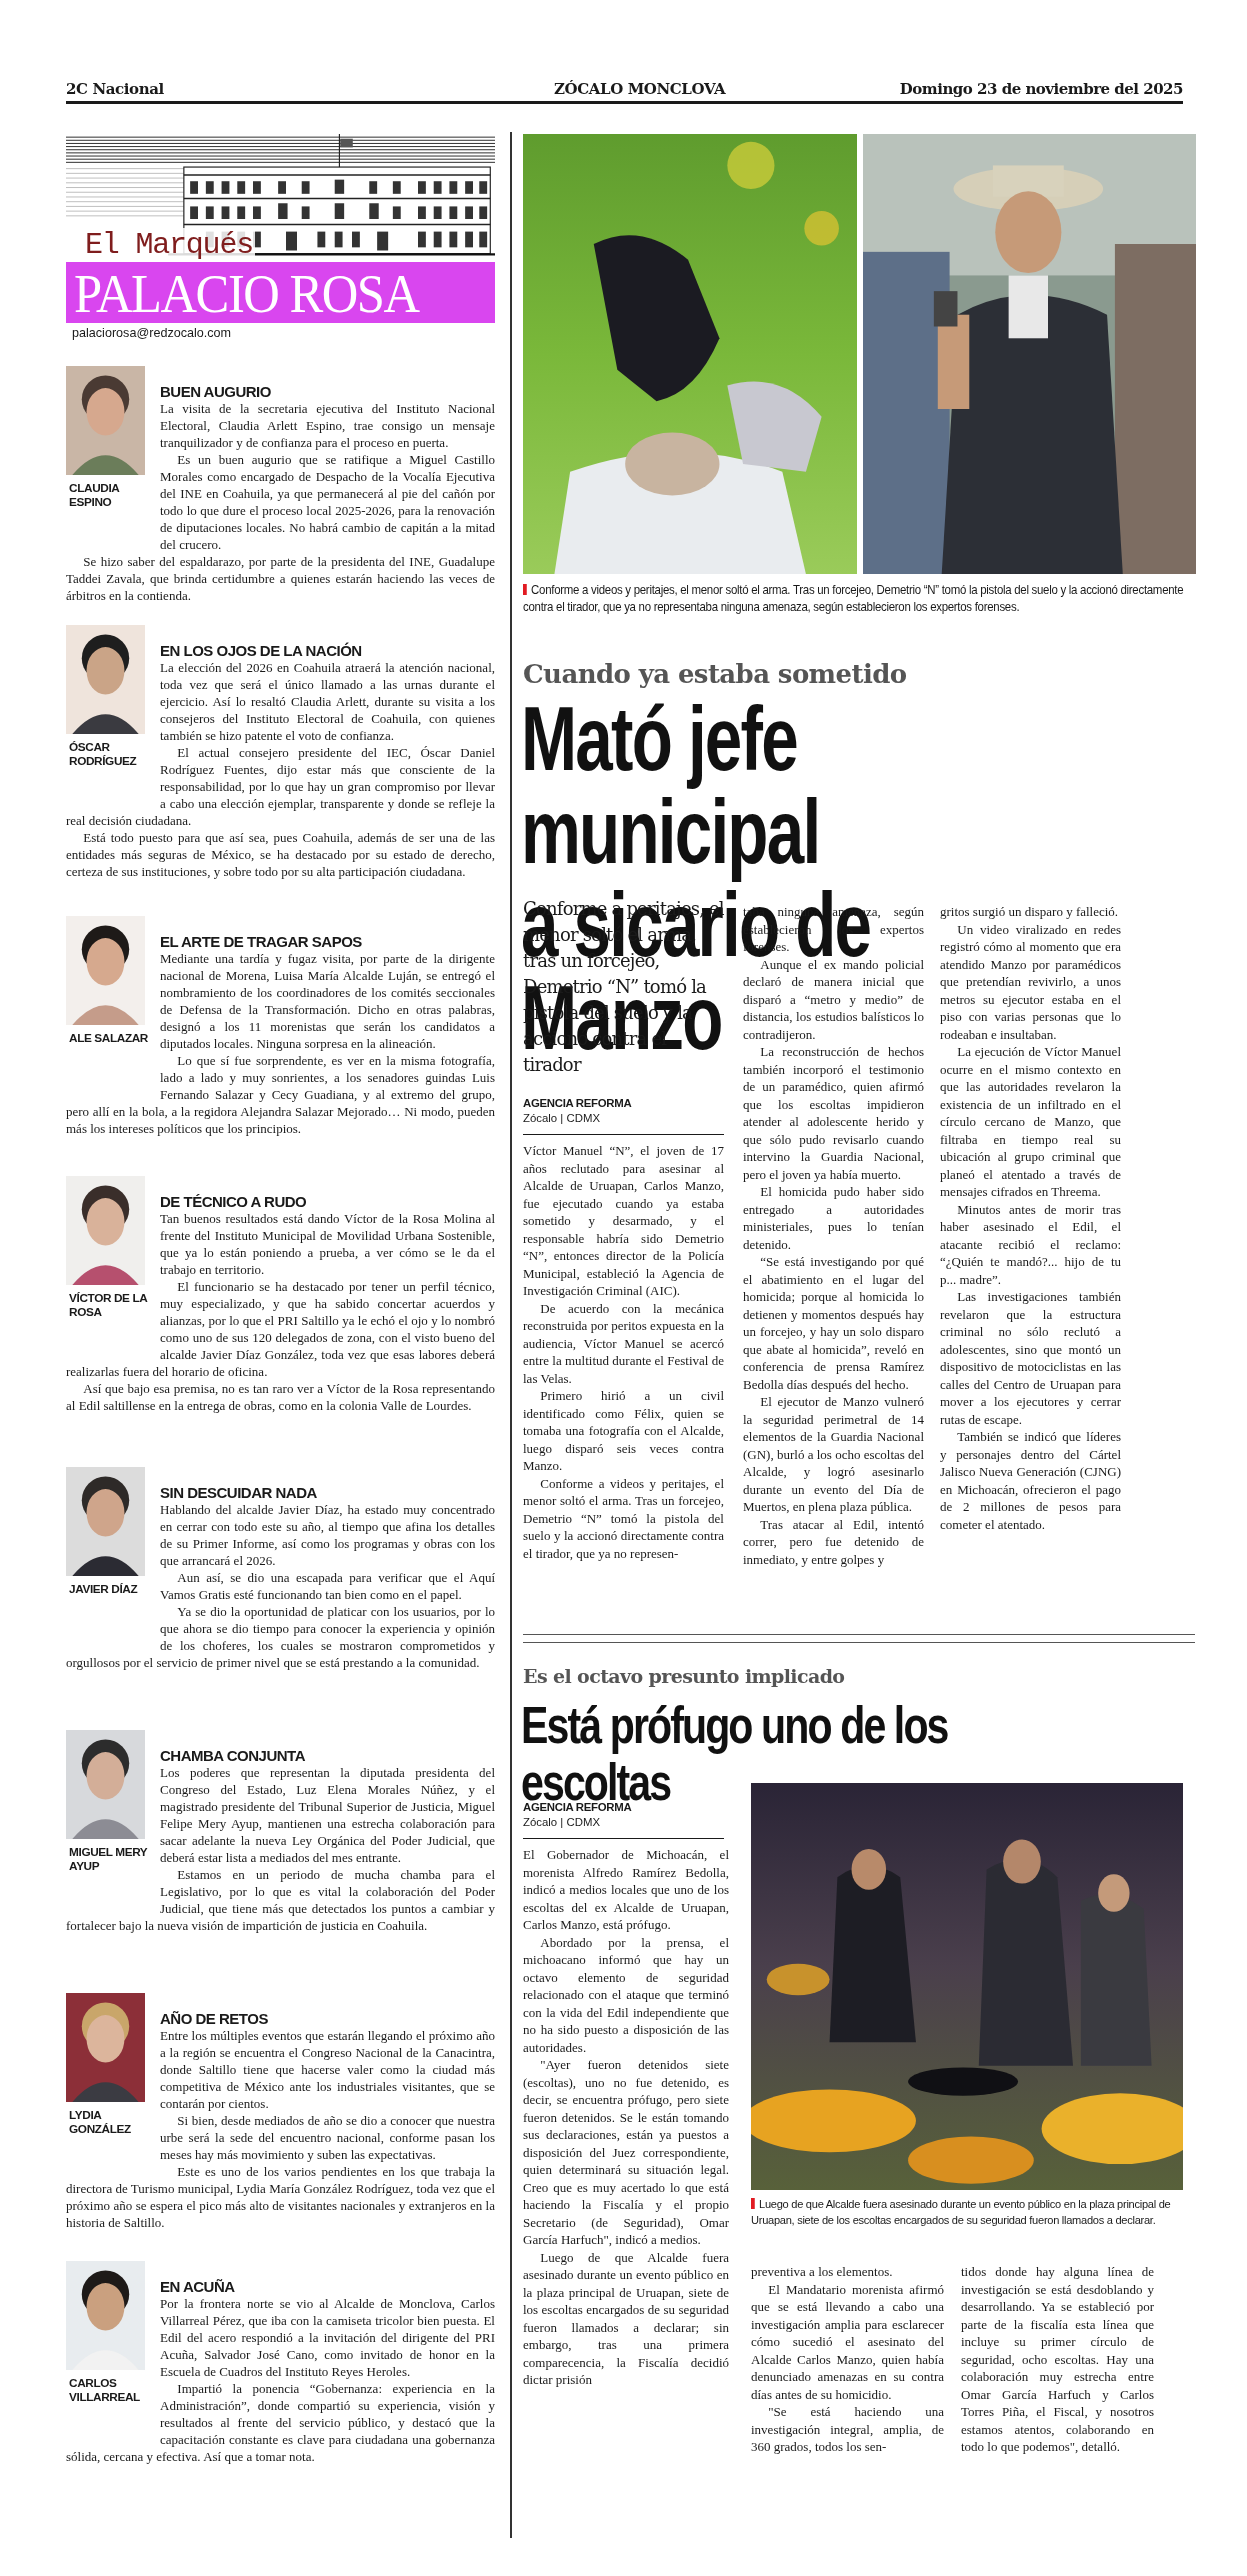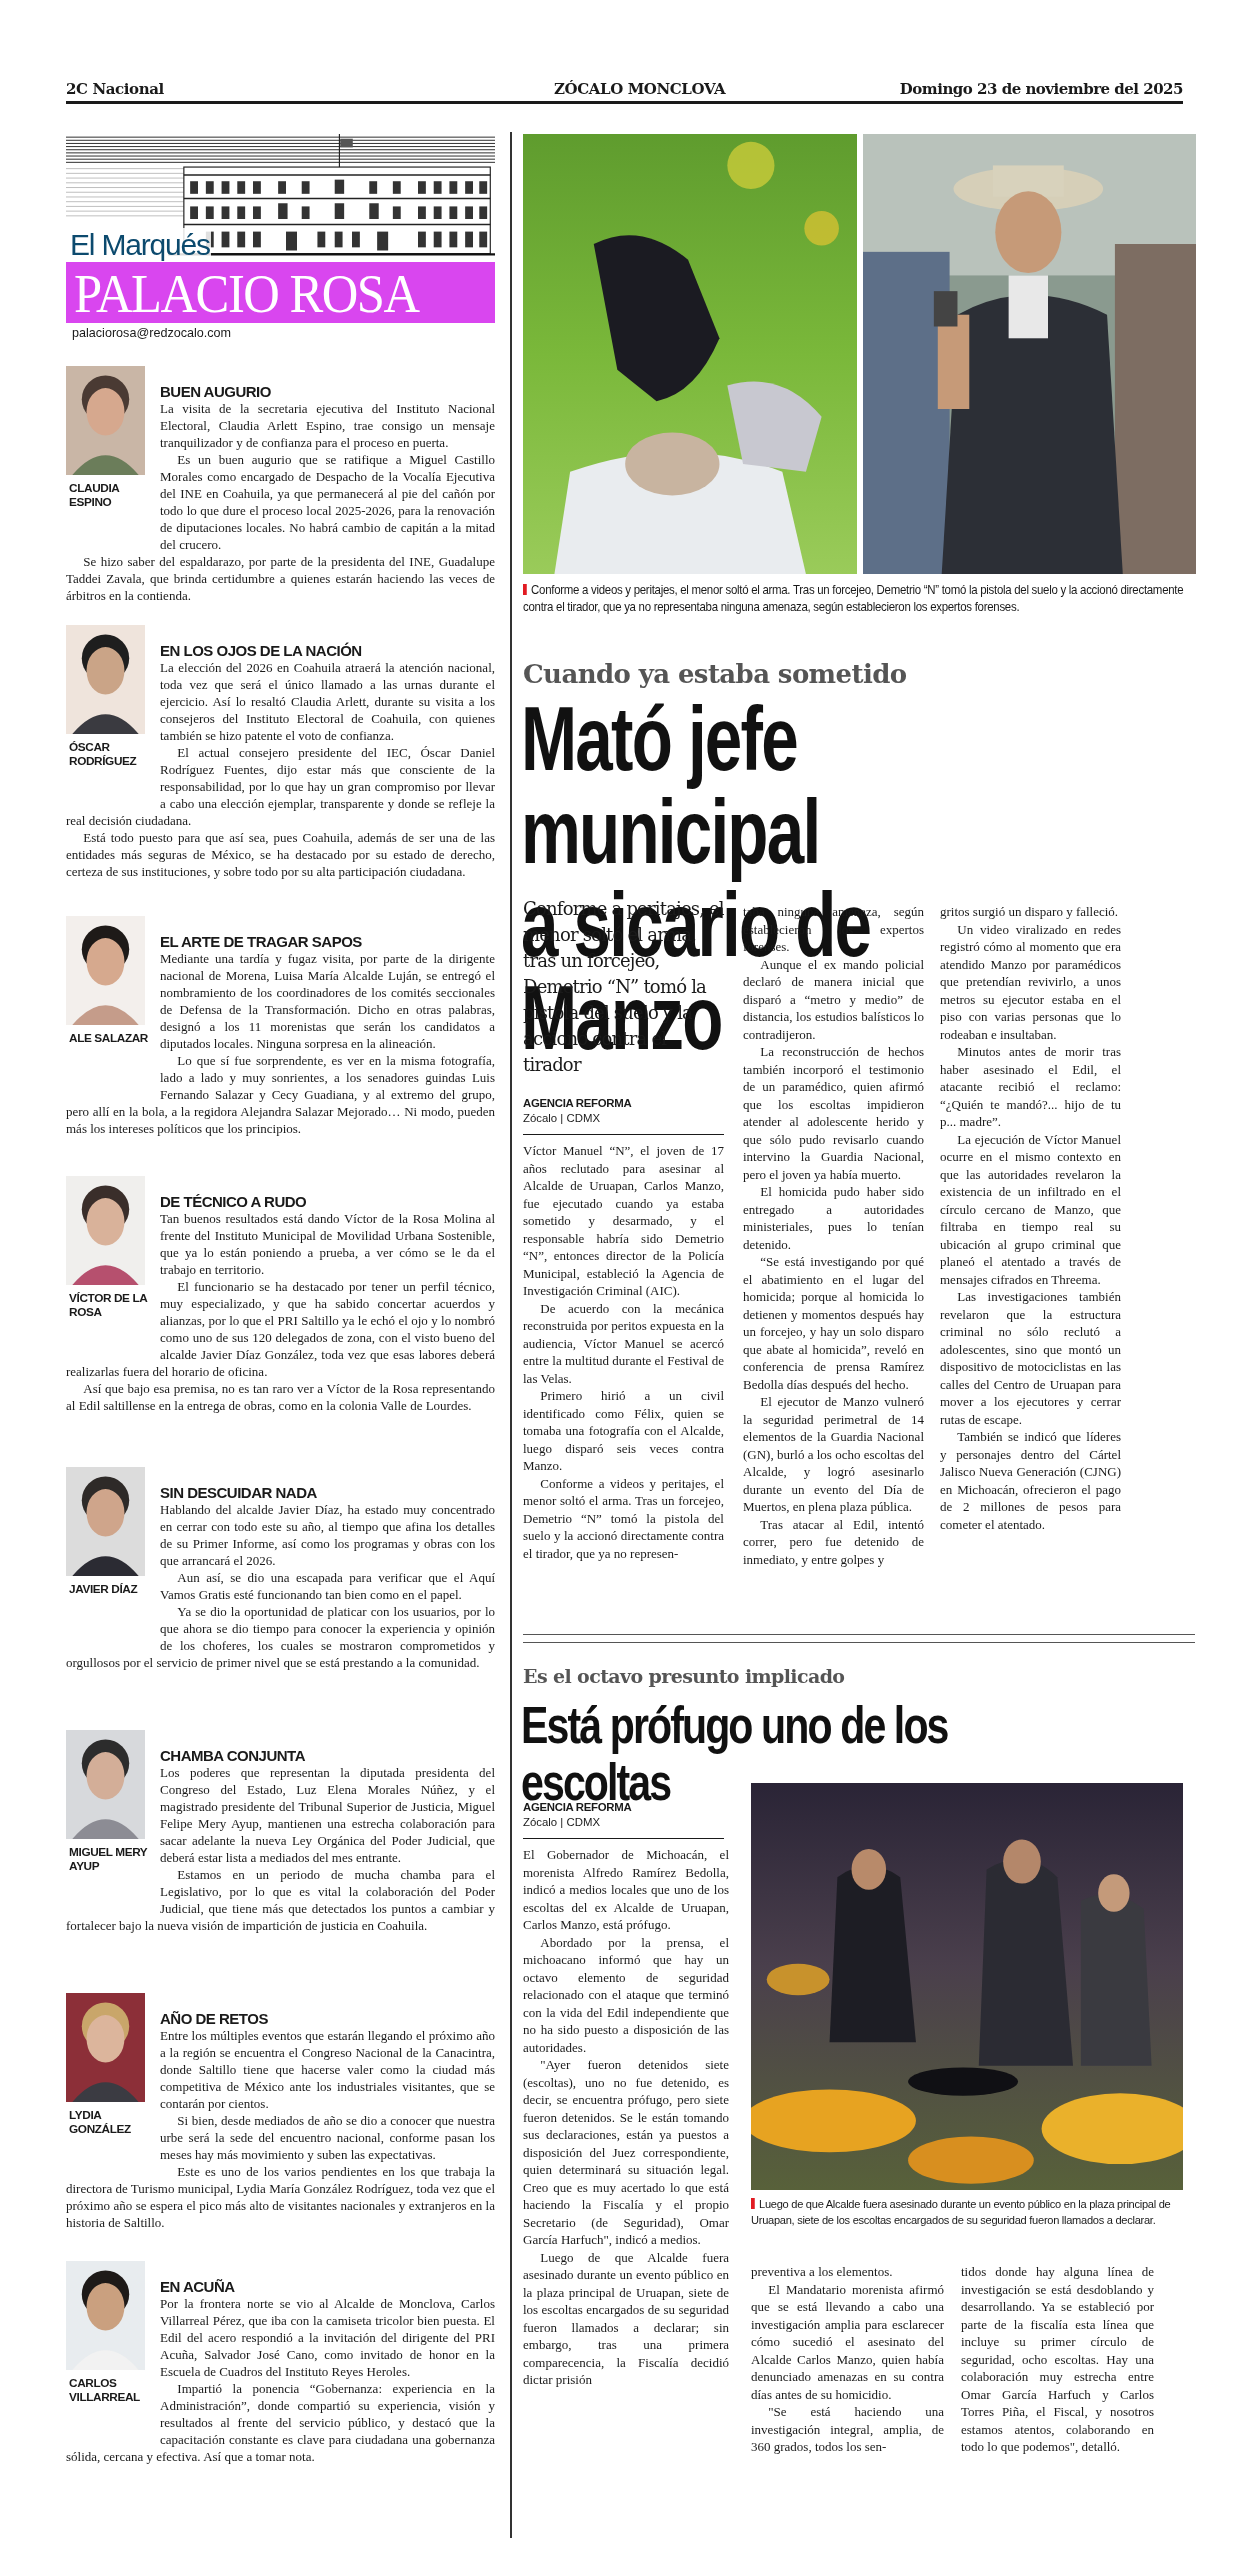--- a/index.html
+++ b/index.html
@@ -12,21 +12,21 @@
   .folio .sec { left: 0; font-weight: bold; letter-spacing: -0.4px; }
   .folio .pub { left: 488px; font-weight: bold; letter-spacing: -0.4px; }
   .folio .date { right: 0; font-family: "DejaVu Serif", serif; font-size: 15px; letter-spacing: -0.5px; }
 
   
   .vrule { position: absolute; top: 132px; left: 510px; width: 1.6px; height: 2406px; background: #333; }
 
   
   .masthead { position: absolute; top: 134px; left: 66px; width: 429px; height: 142px; }
   .palace { position: absolute; left: 0; top: 0; width: 429px; height: 122px; }
-  .marques { position: absolute; left: 4px; top: 94px; font-family: Liberation Sans, sans-serif; font-size: 30px; letter-spacing: -1.2px; color: #0c4a6e; background: rgba(255,255,255,0.85); padding-right: 1.6px; }
+  .marques { position: absolute; left: 19px; top: 94px; font-family: Liberation Mono, monospace; font-size: 30px; letter-spacing: -1.2px; color: #7f1d1d; background: rgba(255,255,255,0.85); padding-right: 1.6px; }
   .rosa-bar { position: absolute; top: 262px; left: 66px; width: 429px; height: 61px; background: #d946ef; }
   .rosa-bar span { position: absolute; left: 7.9px; top: 1.6px; font-family: "Liberation Serif", serif; color: #ffffff; font-size: 55px; line-height: 60px; letter-spacing: -1.6px; transform: scaleX(0.92); transform-origin: left; }
   .rosa-mail { position: absolute; top: 326px; left: 72px; font-family: "Liberation Sans", sans-serif; font-size: 12.6px; color: #1a1a1a; }
 
   .item { position: absolute; left: 66px; width: 429px; }
   .item .photo { position: absolute; left: 0; top: 7.9px; width: 79px; height: 109px; overflow: hidden; }
   .item .photo svg { width: 100%; height: 100%; display: block; }
   .item .pname { position: absolute; left: 3.1px; top: 123px; width: 86px; font-family: "Liberation Sans", sans-serif; font-weight: bold; font-size: 11.8px; line-height: 14px; letter-spacing: -0.4px; text-transform: uppercase; }
   .item .ttl { margin-left: 94px; font-family: "Liberation Sans", sans-serif; font-weight: bold; font-size: 15px; line-height: 17.3px; letter-spacing: -0.5px; text-transform: uppercase; margin-top: 25px; }
   .item .txt { font-size: 13px; line-height: 17px; text-align: justify; hyphens: auto; }
@@ -364,22 +364,22 @@
     <p>Aunque el ex mando policial declaró de manera inicial que disparó a “metro y medio” de distancia, los estudios balísticos lo contradijeron.</p>
     <p>La reconstrucción de hechos también incorporó el testimonio de un paramédico, quien afirmó que los escoltas impidieron atender al adolescente herido y que sólo pudo revisarlo cuando intervino la Guardia Nacional, pero el joven ya había muerto.</p>
     <p>El homicida pudo haber sido entregado a autoridades ministeriales, pues lo tenían detenido.</p>
     <p>“Se está investigando por qué el abatimiento en el lugar del homicida; porque al homicida lo detienen y momentos después hay un forcejeo, y hay un solo disparo que abate al homicida”, reveló en conferencia de prensa Ramírez Bedolla días después del hecho.</p>
     <p>El ejecutor de Manzo vulneró la seguridad perimetral de 14 elementos de la Guardia Nacional (GN), burló a los ocho escoltas del Alcalde, y logró asesinarlo durante un evento del Día de Muertos, en plena plaza pública.</p>
     <p>Tras atacar al Edil, intentó correr, pero fue detenido de inmediato, y entre golpes y</p>
   </div>
 <div class="col" id="lead-col3" style="left:940px; top:903px; width:181px;">
     <p class="noind">gritos surgió un disparo y falleció.</p>
     <p>Un video viralizado en redes registró cómo al momento que era atendido Manzo por paramédicos que pretendían revivirlo, a unos metros su ejecutor estaba en el piso con varias personas que lo rodeaban e insultaban.</p>
+    <p>La ejecución de Víctor Manuel ocurre en el mismo contexto en que las autoridades revelaron la existencia de un infiltrado en el círculo cercano de Manzo, que filtraba en tiempo real su ubicación al grupo criminal que planeó el atentado a través de mensajes cifrados en Threema.</p>
     <p>Minutos antes de morir tras haber asesinado el Edil, el atacante recibió el reclamo: “¿Quién te mandó?... hijo de tu p... madre”.</p>
-    <p>La ejecución de Víctor Manuel ocurre en el mismo contexto en que las autoridades revelaron la existencia de un infiltrado en el círculo cercano de Manzo, que filtraba en tiempo real su ubicación al grupo criminal que planeó el atentado a través de mensajes cifrados en Threema.</p>
     <p>Las investigaciones también revelaron que la estructura criminal no sólo reclutó a adolescentes, sino que montó un dispositivo de motociclistas en las calles del Centro de Uruapan para mover a los ejecutores y cerrar rutas de escape.</p>
     <p>También se indicó que líderes y personajes dentro del Cártel Jalisco Nueva Generación (CJNG) en Michoacán, ofrecieron el pago de 2 millones de pesos para cometer el atentado.</p>
   </div>
 
 <div class="hr-double" style="top:1634px;"></div>
 
 <div class="kicker" style="left:523px; top:1665px; font-size:19px;">Es el octavo presunto implicado</div>
 <div class="headline" style="left:521px; top:1697px; font-size:52px; line-height:57px; transform:scaleX(0.79);">Está prófugo uno de los escoltas</div>
 
 <div class="byline" style="left:523px; top:1801px;">

